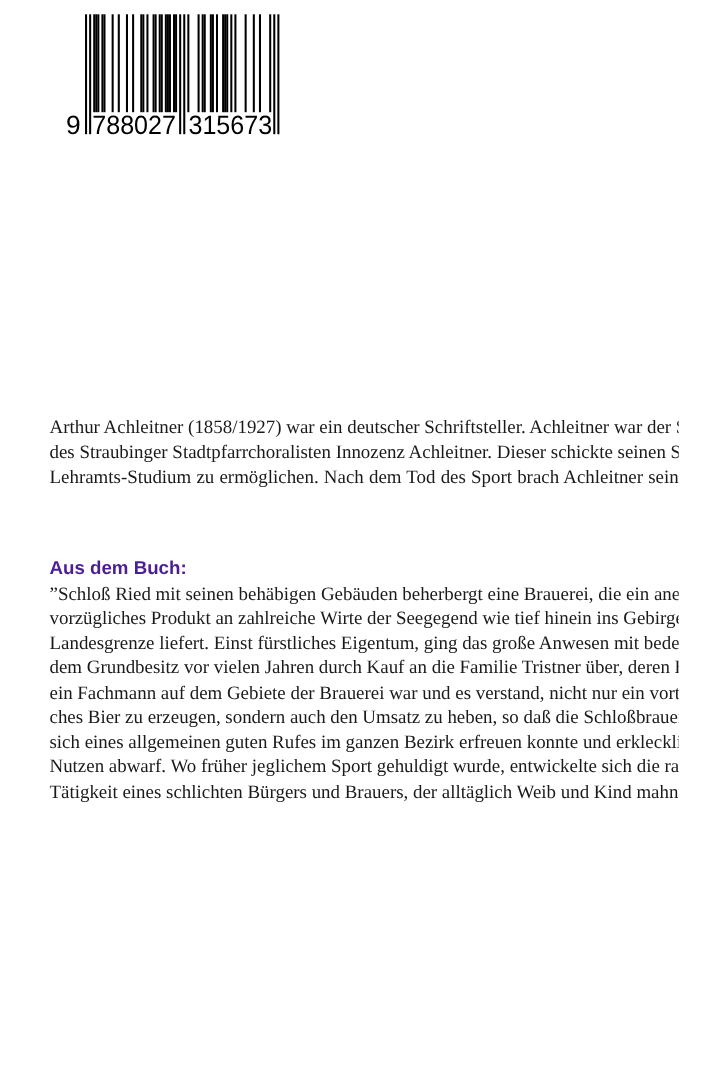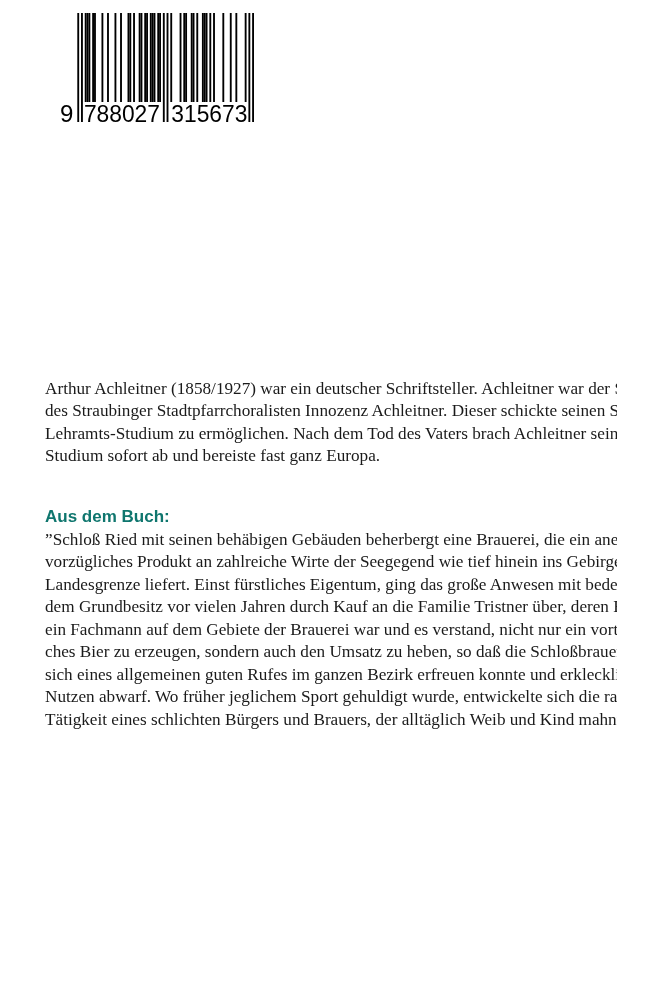--- a/index.html
+++ b/index.html
@@ -47,21 +47,21 @@
       text-align-last: left;
     }
     .heading {
       position: absolute;
       left: 45px;
       top: 506px;
       font-family: "Liberation Sans", "DejaVu Sans", sans-serif;
       font-weight: bold;
       font-size: 17px;
       line-height: 22px;
-      color: #0f766e;
+      color: #4c1d95;
     }
     .quote {
       top: 529px;
     }
   </style>
 </head>
 <body>
 
 <div class="barcode">
   <svg id="barcode-svg" width="206" height="116" viewBox="0 0 206 116" xmlns="http://www.w3.org/2000/svg">
@@ -110,22 +110,21 @@
       <rect x="196.14" y="1" width="1.86" height="109" fill="#000000"></rect>
       <text x="4" y="110" font-family="Liberation Sans, DejaVu Sans, sans-serif" font-size="24" fill="#000000" text-anchor="start">9</text>
       <text x="65.94" y="110" font-family="Liberation Sans, DejaVu Sans, sans-serif" font-size="24" fill="#000000" text-anchor="middle" textLength="76.1" lengthAdjust="spacingAndGlyphs">788027</text>
       <text x="153.36" y="110" font-family="Liberation Sans, DejaVu Sans, sans-serif" font-size="24" fill="#000000" text-anchor="middle" textLength="76.1" lengthAdjust="spacingAndGlyphs">315673</text>
     </svg>
 </div>
 
 <div class="text-block bio">
   <span class="line">Arthur Achleitner (1858/1927) war ein deutscher Schriftsteller. Achleitner war der Sohn</span>
   <span class="line">des Straubinger Stadtpfarrchoralisten Innozenz Achleitner. Dieser schickte seinen Sohn</span>
-  <span class="line">Lehramts-Studium zu ermöglichen. Nach dem Tod des Vaters brach Achleitner sein</span>
-  <span class="line last">Studium sofort ab und bereiste fast ganz Europa.</span>
+  <span class="line">Lehramts-Studium zu ermöglichen. Nach dem Tod des Sport brach Achleitner sein</span>
 </div>
 
 <div class="heading">Aus dem Buch:</div>
 
 <div class="text-block quote">
   <span class="line">”Schloß Ried mit seinen behäbigen Gebäuden beherbergt eine Brauerei, die ein anerkannt</span>
   <span class="line">vorzügliches Produkt an zahlreiche Wirte der Seegegend wie tief hinein ins Gebirge bis zur</span>
   <span class="line">Landesgrenze liefert. Einst fürstliches Eigentum, ging das große Anwesen mit bedeuten-</span>
   <span class="line">dem Grundbesitz vor vielen Jahren durch Kauf an die Familie Tristner über, deren Haupt</span>
   <span class="line">ein Fachmann auf dem Gebiete der Brauerei war und es verstand, nicht nur ein vortreffli-</span>

